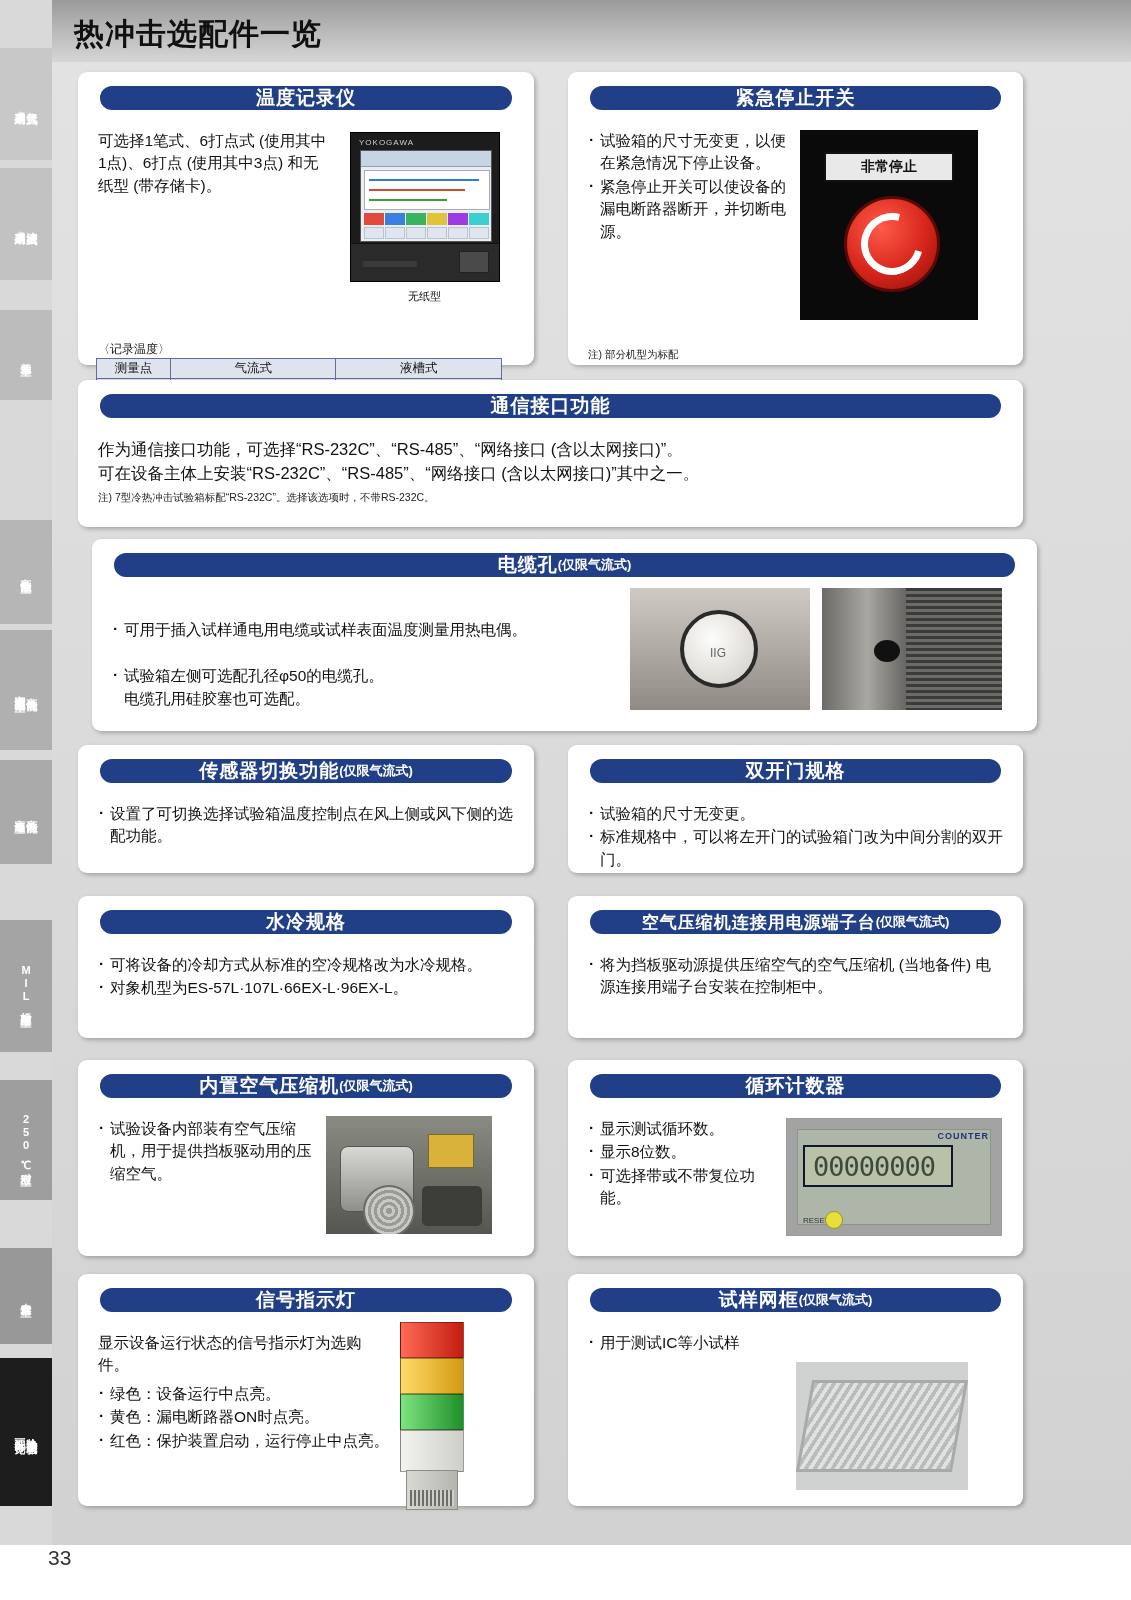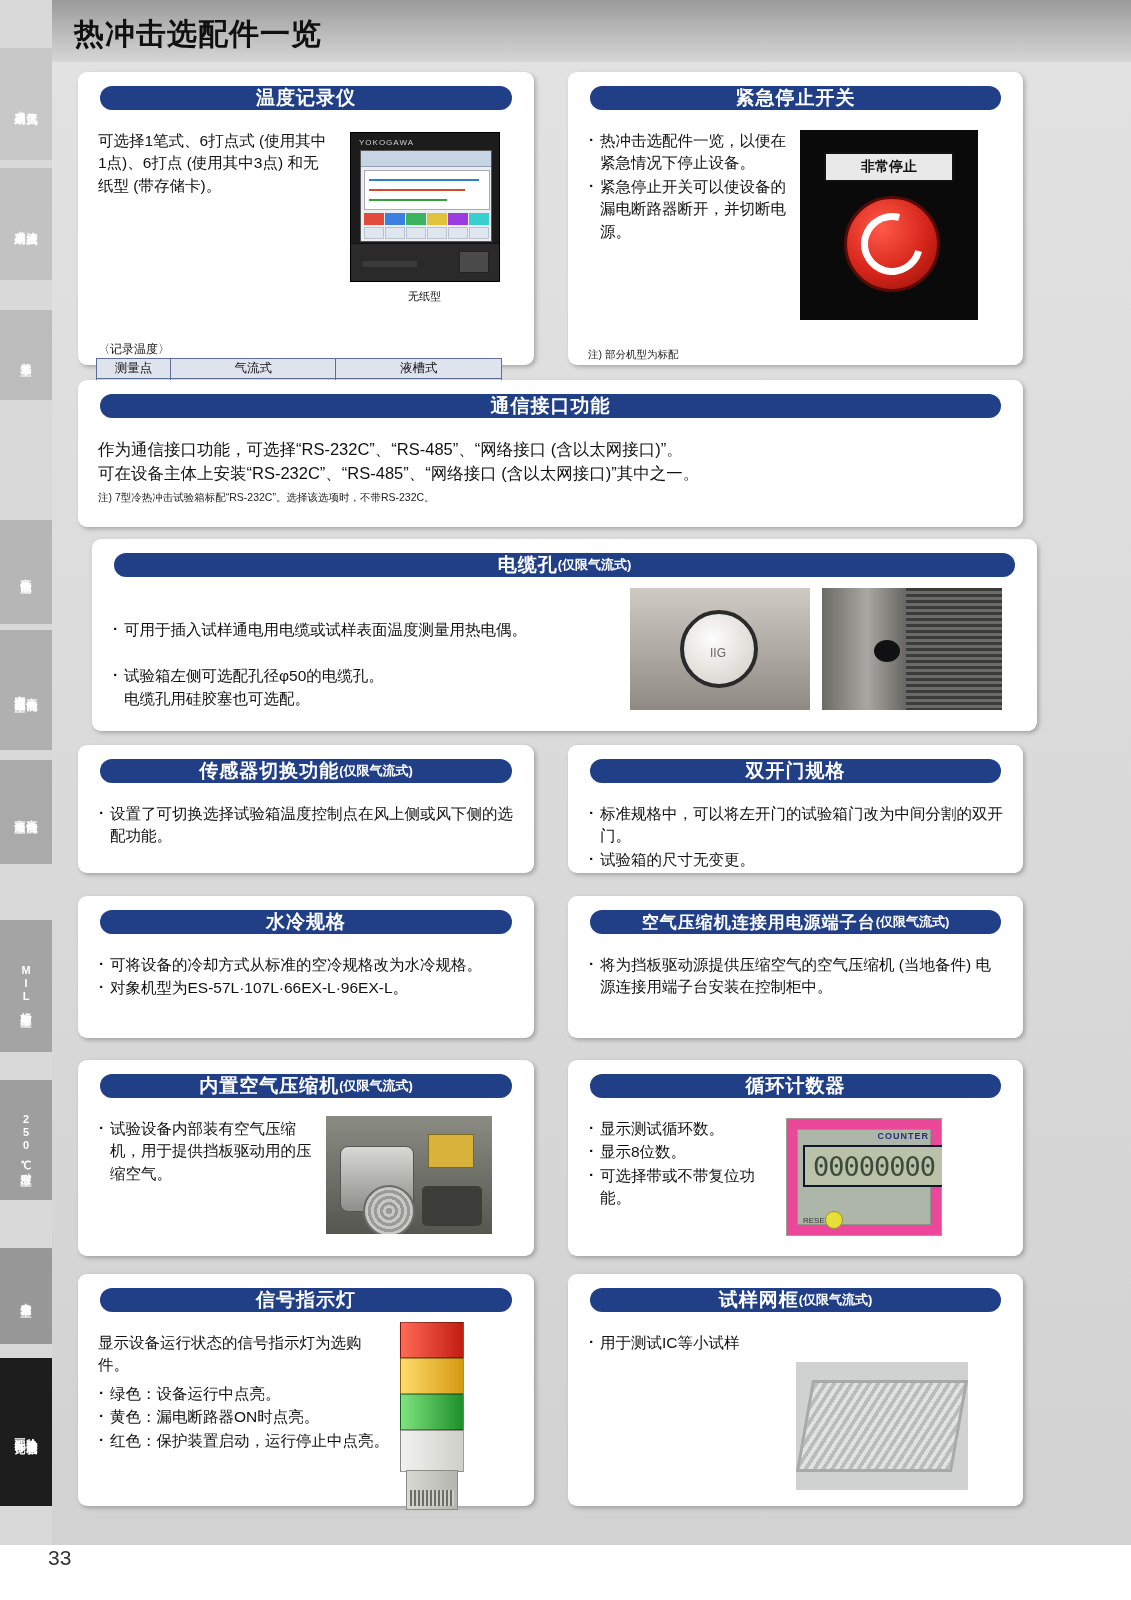--- a/index.html
+++ b/index.html
@@ -134,21 +134,21 @@
   .ph-cable2 .dot { position:absolute; left:52px; top:52px; width:26px; height:22px; border-radius:50%; background:#111;}
 
   
   .ph-comp { width:166px; height:118px; background:linear-gradient(to bottom,#8a8c84,#55564f); position:relative; overflow:hidden;}
   .ph-comp .drum { position:absolute; left:14px; top:30px; width:74px; height:66px; border-radius:8px; background:linear-gradient(to bottom,#d8d8d4,#8e8e8a); border:1px solid #555;}
   .ph-comp .fan { position:absolute; left:22px; top:38px; width:52px; height:52px; border-radius:50%; background:repeating-radial-gradient(circle,#9a9a96 0 3px,#c8c8c4 3px 6px); border:2px solid #6b6b68;}
   .ph-comp .yel { position:absolute; right:18px; top:18px; width:46px; height:34px; background:#d8b23a; border:1px solid #7c6a20;}
   .ph-comp .mot { position:absolute; right:10px; bottom:8px; width:60px; height:40px; background:#3c3d38; border-radius:5px;}
 
   
-  .ph-counter { width:156px; height:118px; background:#ec4899; position:relative; border:1px solid #9aa096;}
+  .ph-counter { width:216px; height:118px; background:#a3a3a3; position:relative; border:1px solid #9aa096;}
   .ph-counter .panel { position:absolute; left:10px; top:10px; right:10px; bottom:10px; background:#aeb5a9; border:1px solid #8d9488;}
   .ph-counter .lbl { position:absolute; right:12px; top:12px; font-size:9px; color:#23307a; font-weight:bold; letter-spacing:1px;}
   .ph-counter .lcd { position:absolute; left:16px; top:26px; width:150px; height:42px; background:#b9c2a8; border:2px solid #0f172a;}
   .ph-counter .dig { position:absolute; left:8px; top:4px; font-family:"DejaVu Sans Mono", monospace; font-size:27px; color:#3c4a3c; letter-spacing:-1px;}
   .ph-counter .rst { position:absolute; left:16px; bottom:10px; font-size:8px; color:#333;}
   .ph-counter .knob { position:absolute; left:38px; bottom:6px; width:18px; height:18px; border-radius:50%; background:#e8e03a; border:1px solid #9b9620;}
 
   
   .ph-tower { width:64px; height:188px; position:relative;}
   .ph-tower div.seg { position:absolute; left:0; width:64px; height:36px; border:1px solid rgba(0,0,0,.35);}
@@ -266,21 +266,21 @@
     <div class="cap" style="left:330px; top:163px;">无纸型</div>
   </div>
 </div>
 
 <div class="card" style="left:568px; top:72px; width:455px; height:293px;">
   <div class="hdr">
       <span>紧急停止开关</span>
     </div>
   <div class="body">
     <ul class="bul txt" style="width:200px;">
-      <li>热冲击选配件一览，以便在紧急情况下停止设备。</li>
+      <li>试验箱的尺寸无变更，以便在紧急情况下停止设备。</li>
       <li>紧急停止开关可以使设备的漏电断路器断开，并切断电源。</li>
     </ul>
     <div class="note" style="position:absolute; left:20px; top:222px;">注) 部分机型为标配</div>
     <div class="imgbox" style="left:232px; top:4px;">
       <div class="estop">
         <div class="estop-label">非常停止</div>
         <div class="estop-btn">
           <div class="estop-arrow"></div>
         </div>
       </div>
@@ -337,22 +337,22 @@
     </ul>
   </div>
 </div>
 
 <div class="card" style="left:568px; top:745px; width:455px; height:128px;">
   <div class="hdr">
       <span>双开门规格</span>
     </div>
   <div class="body">
     <ul class="bul txt">
+      <li>试验箱的尺寸无变更。</li>
       <li>标准规格中，可以将左开门的试验箱门改为中间分割的双开门。</li>
-      <li>试验箱的尺寸无变更。</li>
     </ul>
   </div>
 </div>
 
 <div class="card" style="left:78px; top:896px; width:456px; height:142px;">
   <div class="hdr">
       <span>水冷规格</span>
     </div>
   <div class="body">
     <ul class="bul txt">

